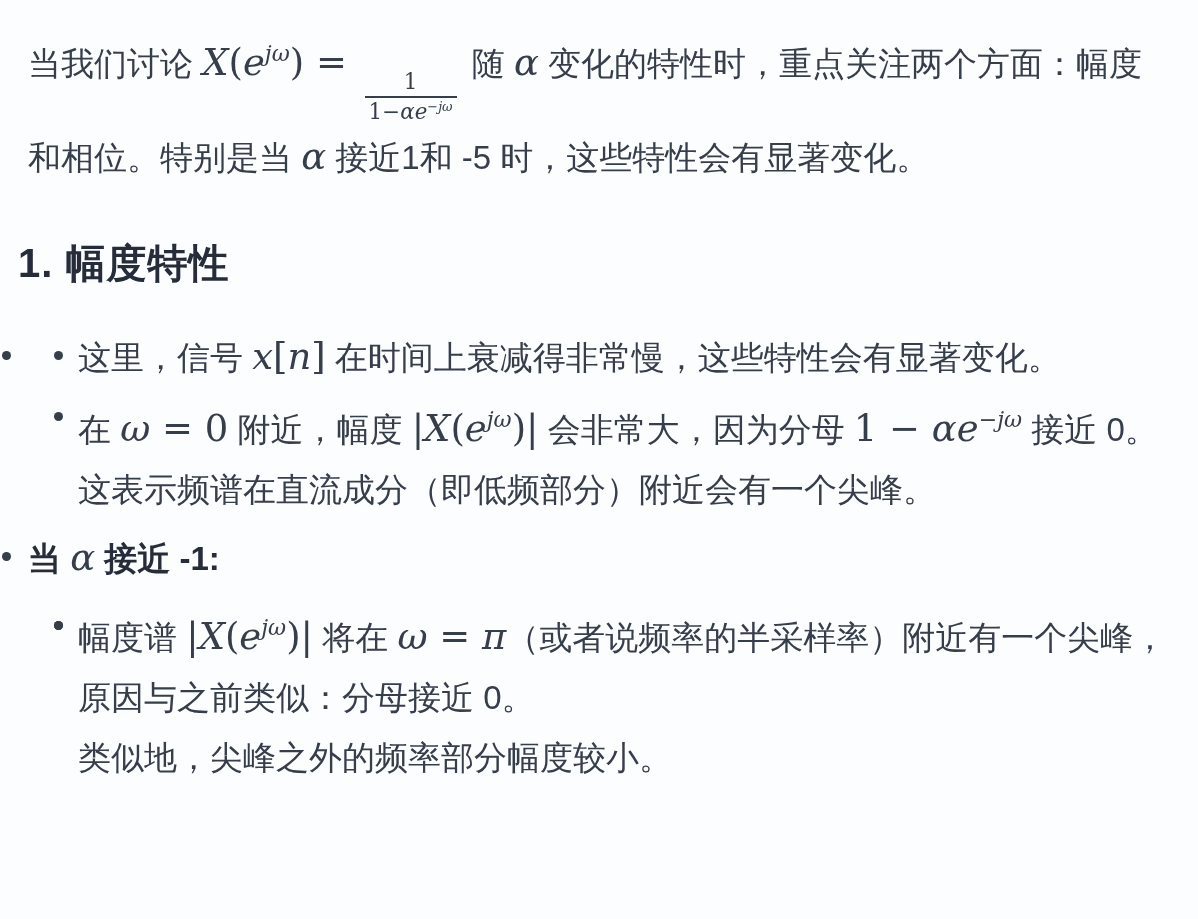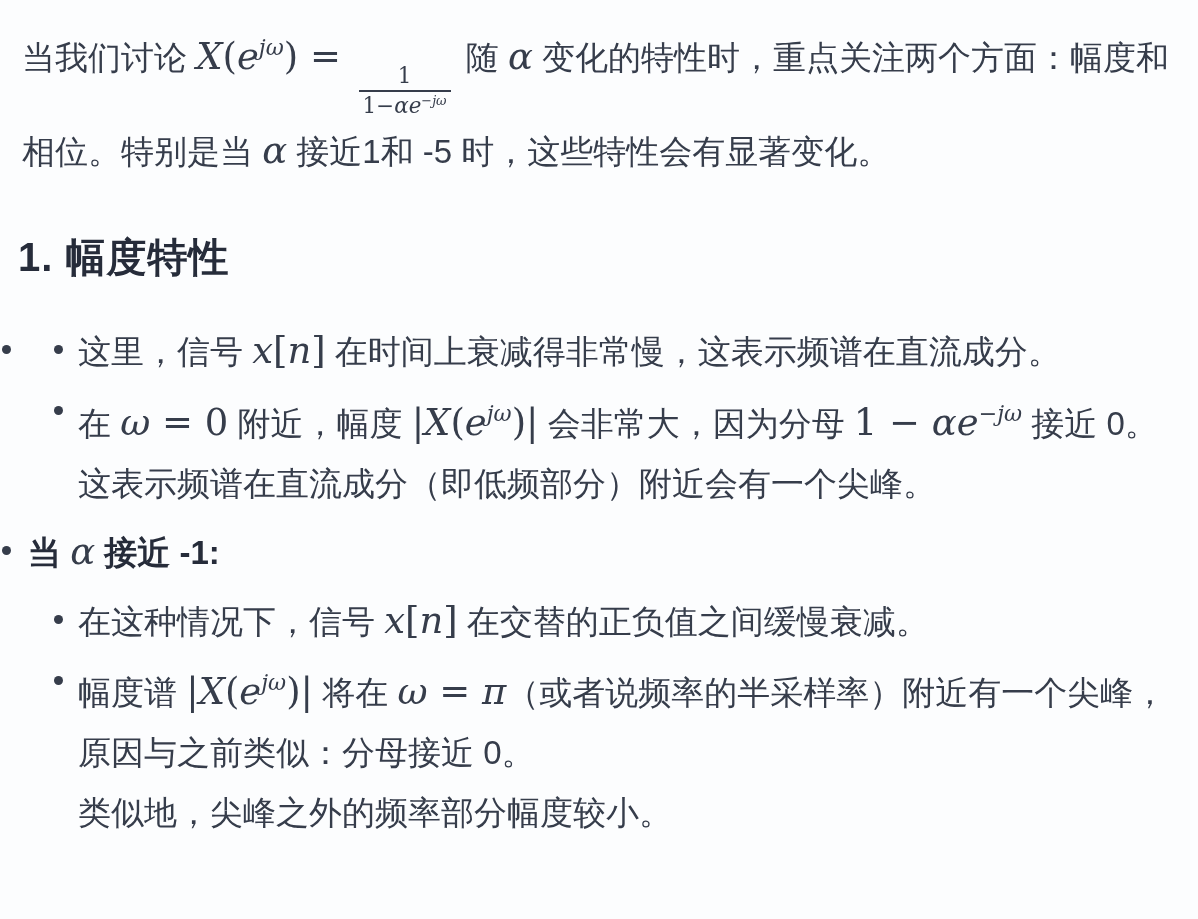--- a/index.html
+++ b/index.html
@@ -11,21 +11,21 @@
   body{
     width:1198px;height:919px;overflow:hidden;
     background:var(--bg);
     color:var(--text);
     font-family:"Liberation Sans",sans-serif;
   }
   .page{padding:4px 12px 0 10px;}
 
   
   .para{
-    margin:12px;
+    margin:18px;
     font-size:33px;
     line-height:63px;
   }
 
   
   .heading{
     margin:50px 0 0 8px;
     font-size:40px;
     line-height:48px;
     font-weight:700;
@@ -81,22 +81,22 @@
 <div class="page">
   <p class="para"><span class="t">当我们讨论 </span><span class="math"><span class="mi">X</span><span class="mu">(</span><span class="mi">e</span><span class="msup"><span class="mi">jω</span></span><span class="mu">) = </span><span class="mfrac">
           <span class="mnum"><span class="mu">1</span></span>
           <span class="mden"><span class="mu">1−</span><span class="mi">αe</span><span class="msup"><span class="mu">−</span><span class="mi">jω</span></span></span>
         </span></span><span class="t"> 随 </span><span class="math"><span class="mi">α</span></span><span class="t"> 变化的特性时，重点关注两个方面：幅度和相位。特别是当 </span><span class="math"><span class="mi">α</span></span><span class="t"> 接近1和 -5 时，这些特性会有显著变化。</span></p>
 
   <h2 class="heading">1. 幅度特性</h2>
 
   <ul class="l1" id="list-root">
       <li class="li1"><span class="dot dot1"></span><ul class="l2">
-          <li class="li2"><span class="dot dot2"></span><span class="li2-text"><span class="t">这里，信号 </span><span class="math"><span class="mi">x</span><span class="mu">[</span><span class="mi">n</span><span class="mu">]</span></span><span class="t"> 在时间上衰减得非常慢，这表示频谱在直流成分。</span></span></li>
+          <li class="li2"><span class="dot dot2"></span><span class="li2-text"><span class="t">这里，信号 </span><span class="math"><span class="mi">x</span><span class="mu">[</span><span class="mi">n</span><span class="mu">]</span></span><span class="t"> 在时间上衰减得非常慢，这些特性会有显著变化。</span></span></li>
           <li class="li2"><span class="dot dot2"></span><span class="li2-text"><span class="t">在 </span><span class="math"><span class="mi">ω</span><span class="mu"> = 0</span></span><span class="t"> 附近，幅度 </span><span class="math"><span class="mu">|</span><span class="mi">X</span><span class="mu">(</span><span class="mi">e</span><span class="msup"><span class="mi">jω</span></span><span class="mu">)|</span></span><span class="t"> 会非常大，因为分母 </span><span class="math"><span class="mu">1 − </span><span class="mi">αe</span><span class="msup"><span class="mu">−</span><span class="mi">jω</span></span></span><span class="t"> 接近 0。这表示频谱在直流成分（即低频部分）附近会有一个尖峰。</span></span></li>
         </ul></li>
       <li class="li1"><span class="dot dot1"></span><span class="label"><span class="b">当 </span><span class="math"><span class="mi">α</span></span><span class="b"> 接近 -1:</span></span><ul class="l2">
-          <li class="li2"><span class="dot dot2"></span><span class="li2-text"><span class="t">在这种情况下，信号 </span><span class="math"><span class="mi">x</span><span class="mu">[</span><span class="mi">n</span><span class="mu">]</span></span><span class="t"> 在交替的正负值之间缓慢衰减。</span></span></li>
+          <li class="li2"><span class="dot dot2"></span></li>
           <li class="li2"><span class="dot dot2"></span><span class="li2-text"><span class="t">幅度谱 </span><span class="math"><span class="mu">|</span><span class="mi">X</span><span class="mu">(</span><span class="mi">e</span><span class="msup"><span class="mi">jω</span></span><span class="mu">)|</span></span><span class="t"> 将在 </span><span class="math"><span class="mi">ω</span><span class="mu"> = </span><span class="mi">π</span></span><span class="t">（或者说频率的半采样率）附近有一个尖峰，原因与之前类似：分母接近 0。</span></span></li>
           <li class="li2"><span class="li2-text"><span class="t">类似地，尖峰之外的频率部分幅度较小。</span></span></li>
         </ul></li>
     </ul>
 </div>
 
 </body></html>

